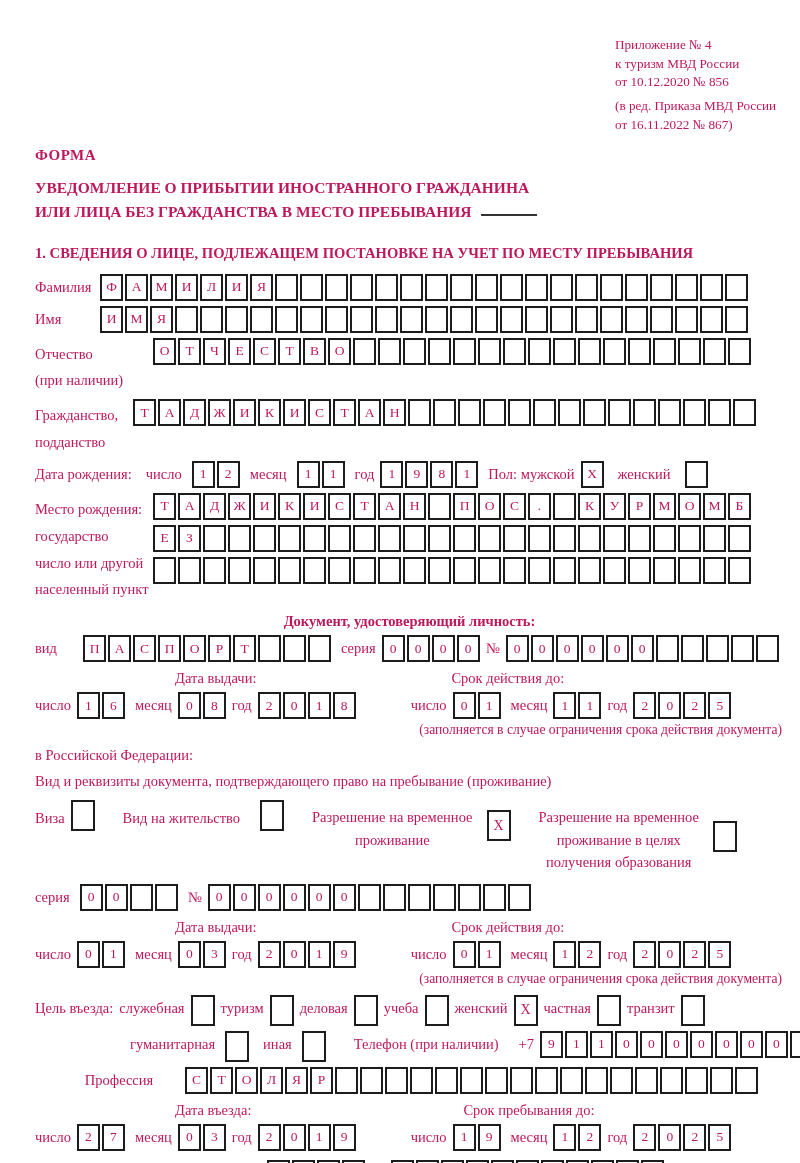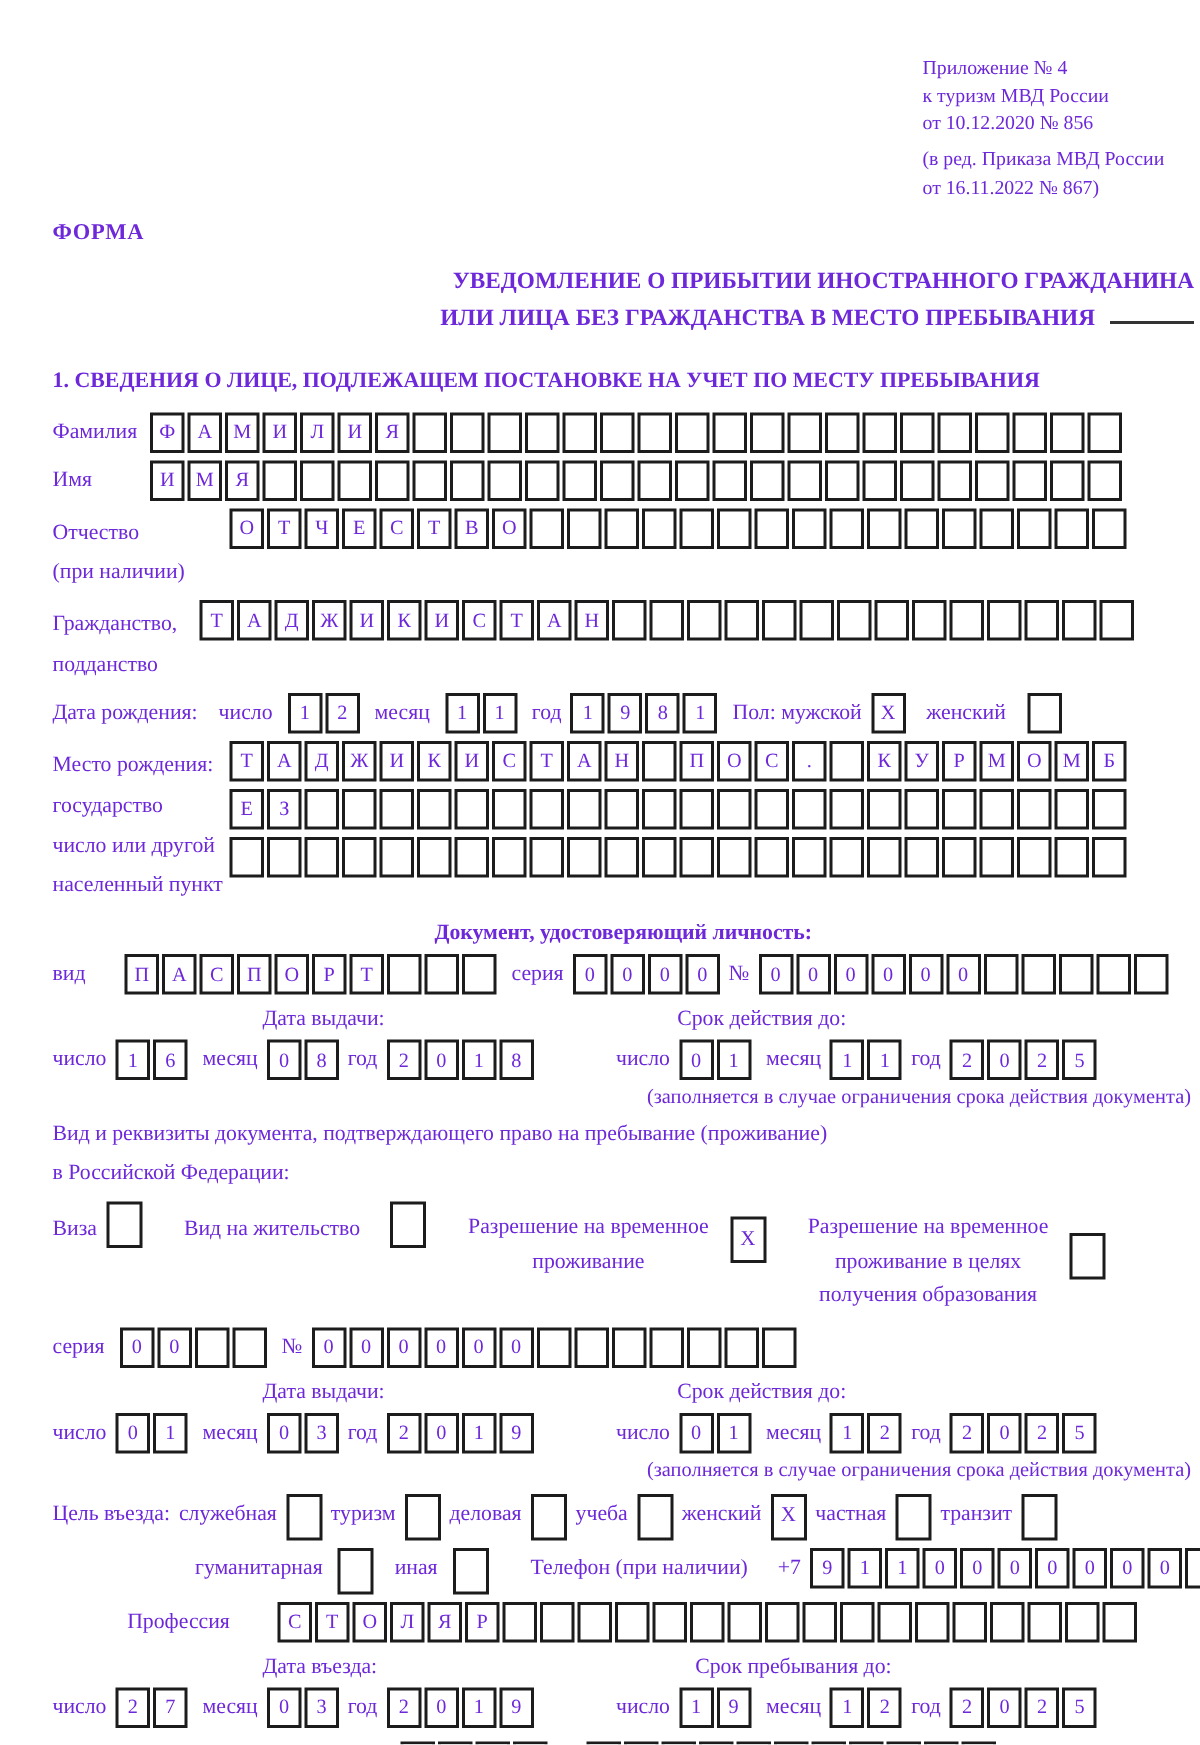--- a/index.html
+++ b/index.html
@@ -1,27 +1,27 @@
 <!DOCTYPE html>
 <html><head>
 <meta charset="utf-8">
 <style>
   html,body{margin:0;padding:0;background:#ffffff;}
   .page{
     width:800px;height:1163px;box-sizing:border-box;
-    padding:36px 4px 10px 35px;
+    padding:36px 16px 10px 35px;
     font-family:"Liberation Serif","DejaVu Serif",serif;
-    color:#6d28d9;font-size:14.5px;overflow:hidden;background:#ffffff;
+    color:#be185d;font-size:14.5px;overflow:hidden;background:#ffffff;
   }
   
   .appendix{margin-left:580px;font-size:13.2px;line-height:1.42;}
   .appendix .amend{margin-top:5px;}
   .form-marker{font-weight:bold;font-size:15px;margin:12px 18px 0 0;letter-spacing:.5px;}
   
-  .title{ text-align:right;font-weight:bold;font-size:15.5px;line-height:1.5;margin-top:12px;}
+  .title{ text-align:left;font-weight:bold;font-size:15.5px;line-height:1.5;margin-top:12px;}
   .title-underline{display:inline-block;width:56px;border-bottom:2px solid #333;height:1em;margin-left:10px;}
   .section-heading{font-weight:bold;font-size:14.6px;margin-top:22px;margin-bottom:12px;}
   
   .frow{display:flex;align-items:flex-start;margin-top:5px;}
   .flabel{flex:none;padding-top:5px;}
   .lw65{width:65px;} .lw48{width:48px;} .lw98{width:98px;} .lw118{width:118px;} .lw150{width:150px;}
   .label-col{flex:none;line-height:1.85;padding-top:3px;}
   
   .cells{display:flex;gap:2px;flex:none;}
   .cells .cell{
@@ -395,22 +395,22 @@
     <span class="inl ml6">год</span>
     <span class="cells ml6">
         <span class="cell">2</span>
         <span class="cell">0</span>
         <span class="cell">2</span>
         <span class="cell">5</span>
       </span>
   </div>
   <div class="note-right">(заполняется в случае ограничения срока действия документа)</div>
 
+  <div class="intro-line">в Российской Федерации:</div>
   <div class="intro-line">Вид и реквизиты документа, подтверждающего право на пребывание (проживание)</div>
-  <div class="intro-line">в Российской Федерации:</div>
 
   <div class="opts">
     <span class="opt">
       <span class="opt-label">Виза</span>
       <span class="cells cb ml6">
           <span class="cell"></span>
         </span>
     </span>
     <span class="opt ml28">
       <span class="opt-label">Вид на жительство</span>

